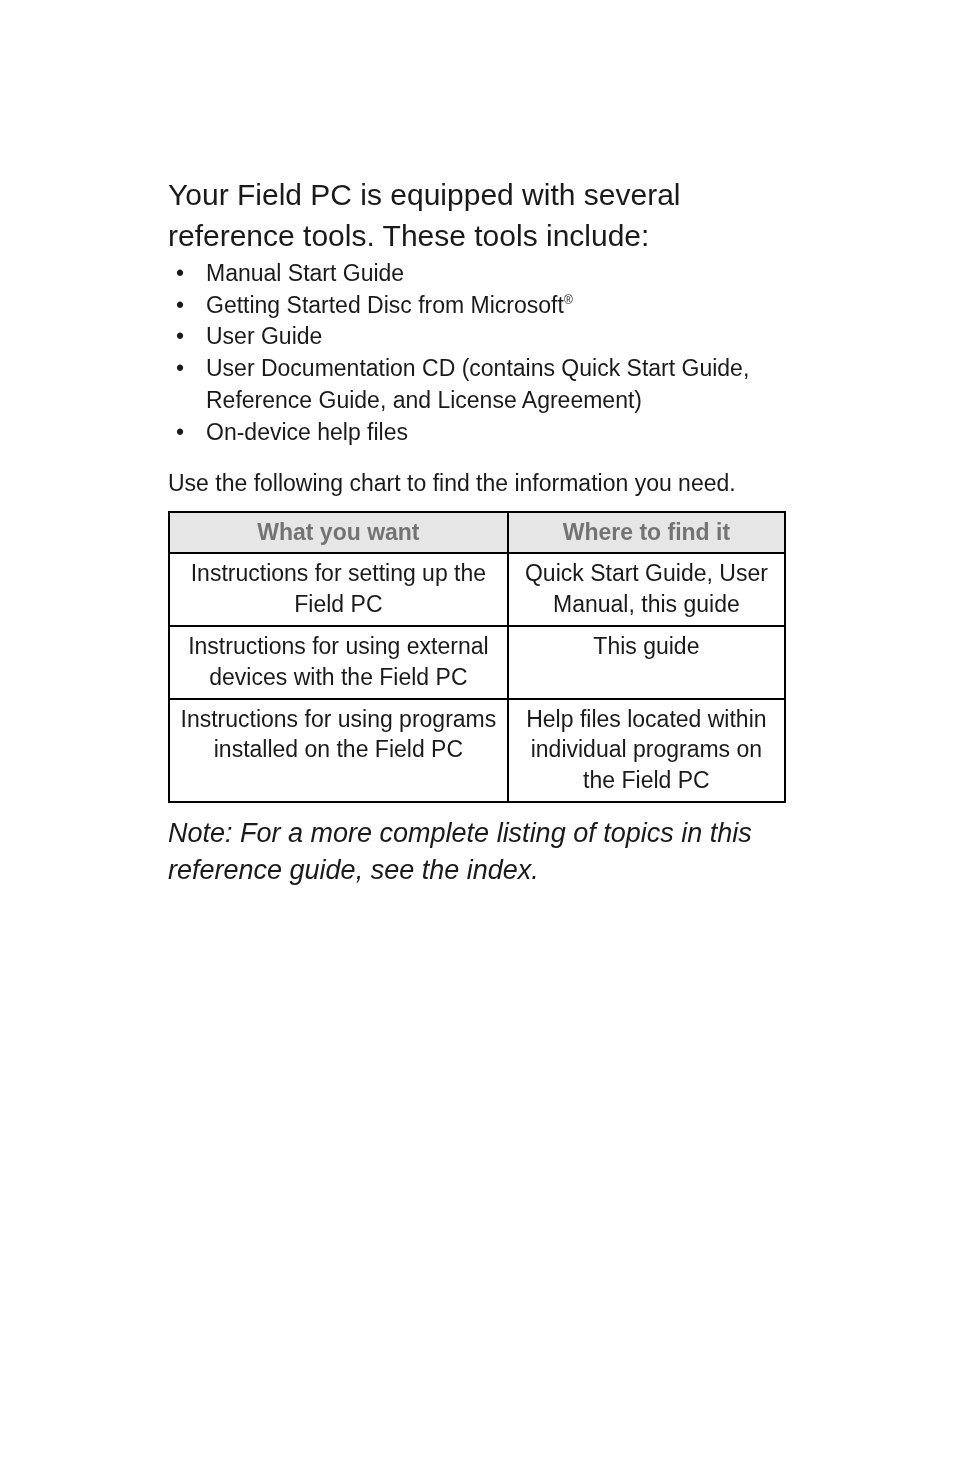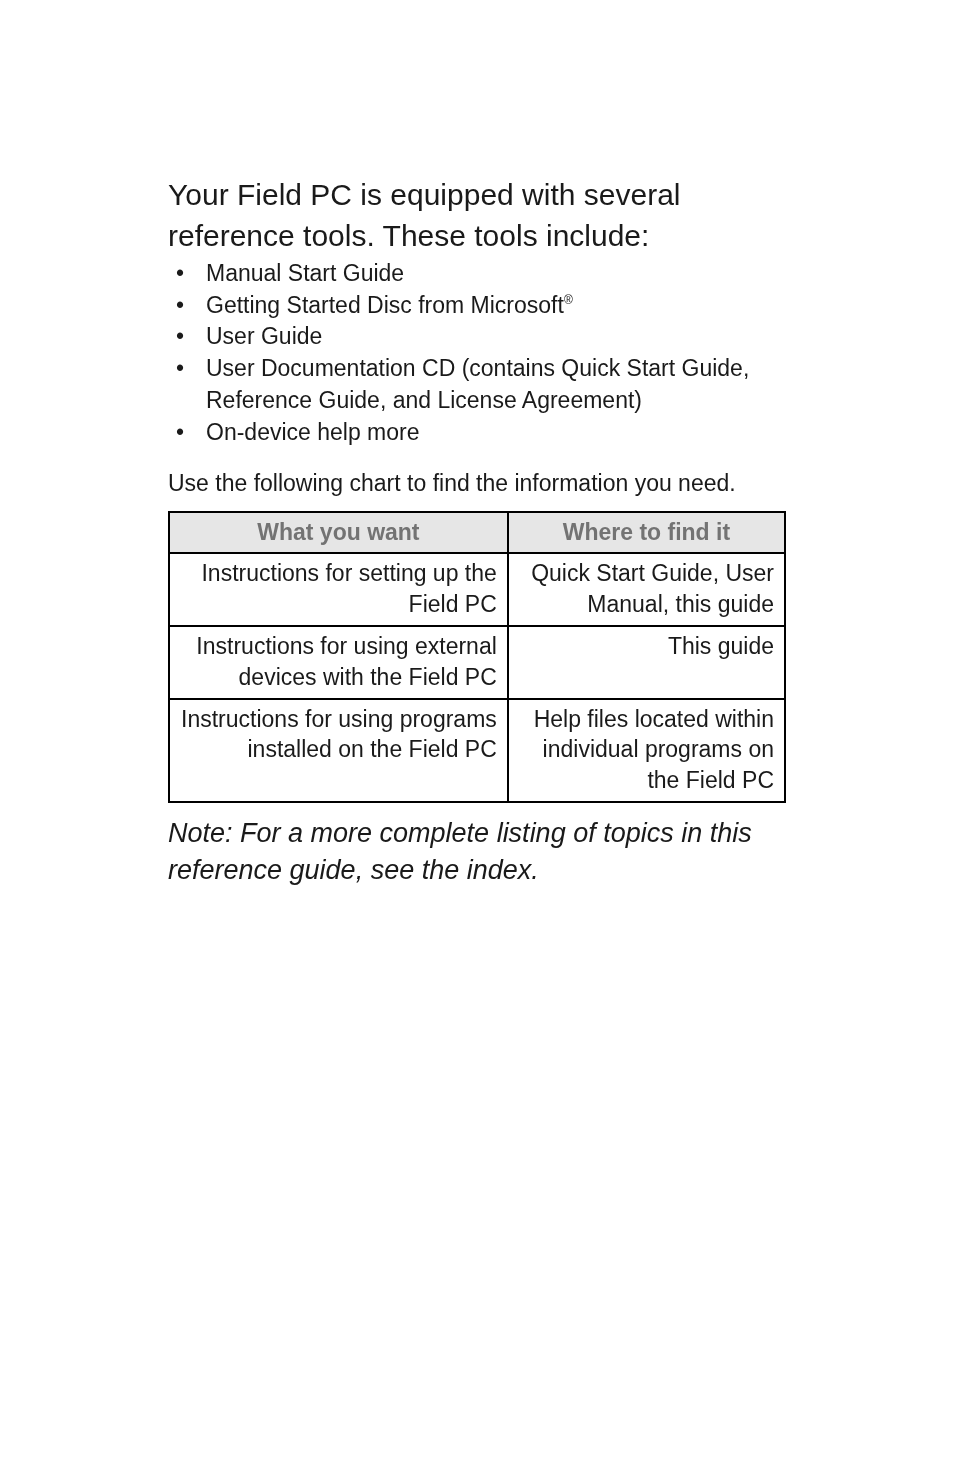--- a/index.html
+++ b/index.html
@@ -65,21 +65,21 @@
       padding: 6px 10px;
       text-align: center;
     }
     col.col1 { width: 55%; }
     col.col2 { width: 45%; }
     td {
       font-size: 23px;
       line-height: 1.32;
       padding: 4px 10px 6px 10px;
       vertical-align: top;
-      text-align: right;
+      text-align: center;
     }
     .note {
       font-size: 27px;
       font-style: italic;
       line-height: 1.38;
       margin-top: 12px;
     }
   </style>
 </head>
 <body>
@@ -98,21 +98,21 @@
   <li>
     <span class="dot">•</span>
     <span class="txt">User Guide</span>
   </li>
   <li>
     <span class="dot">•</span>
     <span class="txt">User Documentation CD (contains Quick Start Guide, Reference Guide, and License Agreement)</span>
   </li>
   <li>
     <span class="dot">•</span>
-    <span class="txt">On-device help more</span>
+    <span class="txt">On-device help files</span>
   </li>
 </ul>
 
 <p class="lead">Use the following chart to find the information you need.</p>
 
 <table>
   <colgroup>
     <col class="col1">
     <col class="col2">
   </colgroup>

